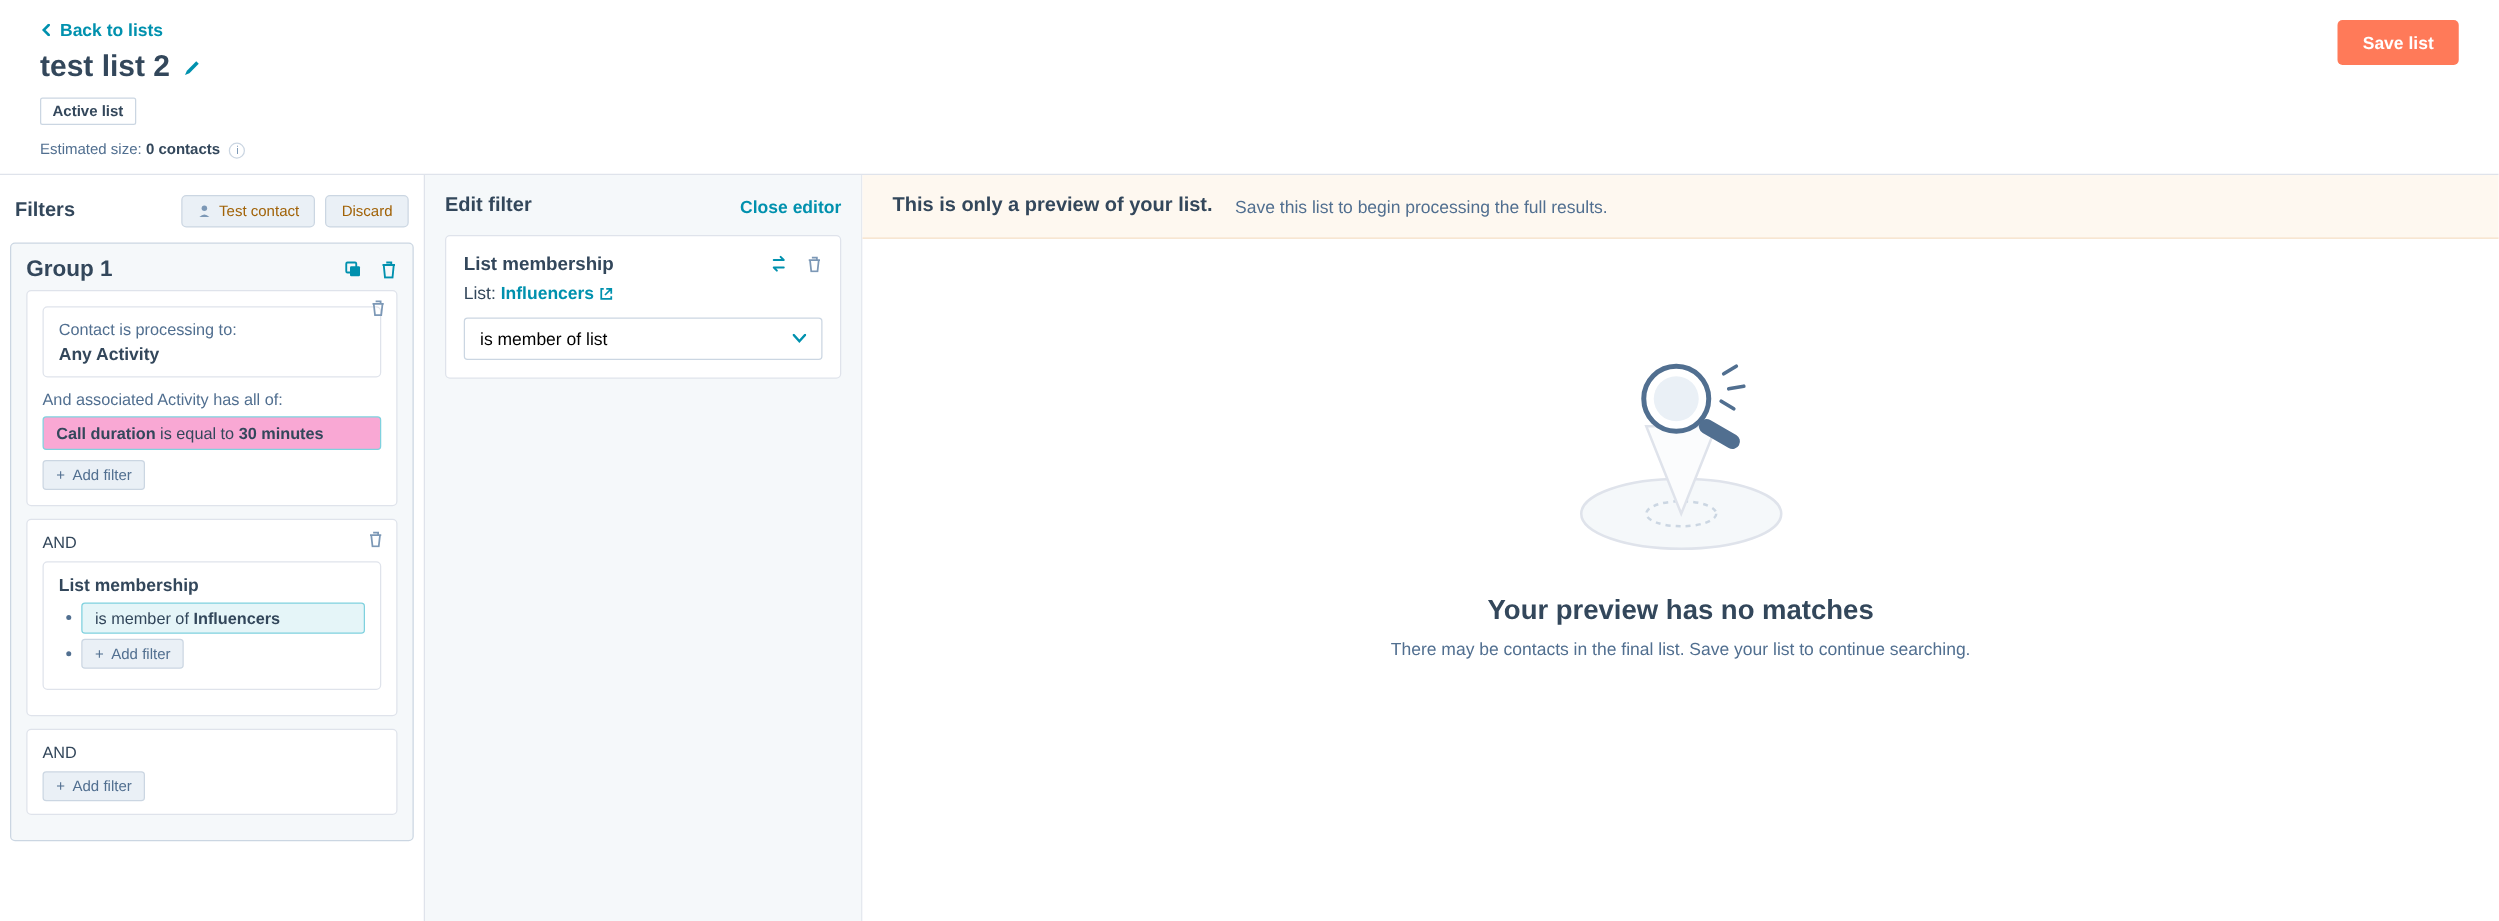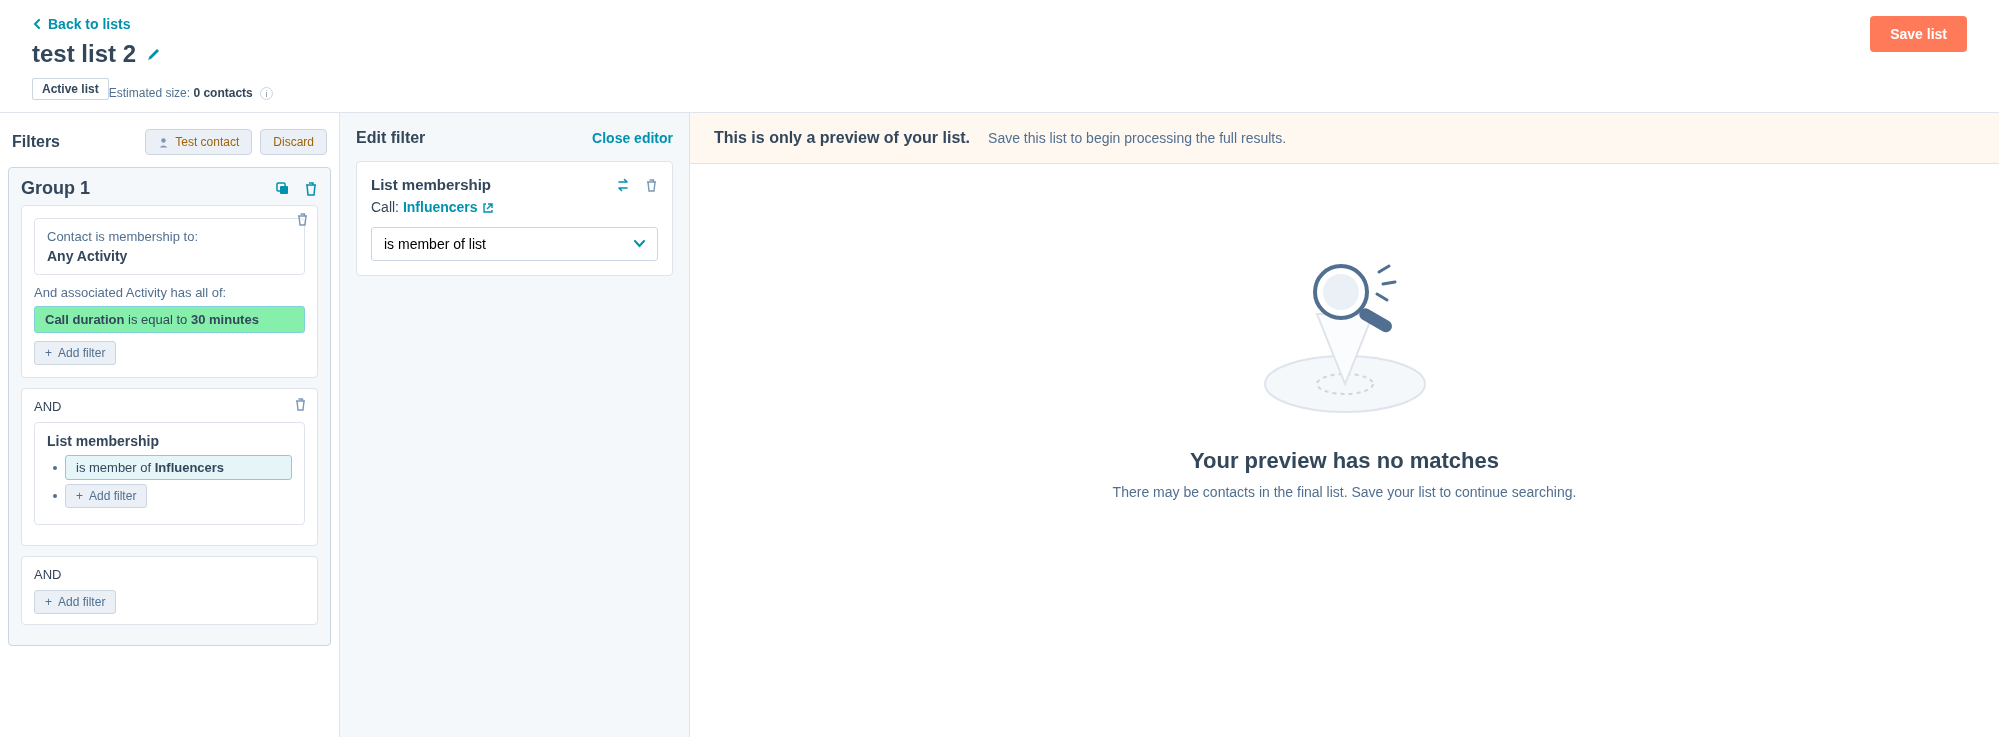--- a/index.html
+++ b/index.html
@@ -37,21 +37,23 @@
     font-size: 24px;
     font-weight: 700;
     color: #33475b;
   }
   .edit-pencil {
     color: #0091ae;
     cursor: pointer;
   }
   .meta-row {
     display: flex;
-    align-items: flex-end;
+    align-items: flex-start;
+    gap: 12px;
+    flex-direction: column;
   }
   .badge-outline {
     border: 1px solid #cbd6e2;
     padding: 3px 9px;
     font-size: 12px;
     border-radius: 2px;
     font-weight:600;
     color:#33475b;
   }
   .est-size {
@@ -141,21 +143,21 @@
     background:#fff;
     border:1px solid #dfe3eb;
     border-radius:4px;
     padding:10px 12px;
     margin-bottom:10px;
   }
   .muted-label { color:#516f90; font-size:13px; margin-bottom:4px;}
   .bold { font-weight:700; color:#33475b;}
   .and-text { color:#516f90; font-size:13px; margin:6px 0;}
   .highlight-row {
-    background:#86efac;
+    background:#f9a8d4;
     border:1px solid #7fd1de;
     border-radius:3px;
     padding:5px 10px;
     font-size:13px;
   }
   .add-filter-btn {
     background:#eaf0f6;
     border:1px solid #cbd6e2;
     color:#516f90;
     padding:4px 10px;
@@ -303,21 +305,21 @@
         </div>
       </div>
 
       <div class="filter-block">
         <span class="delete-icon">
           <svg width="13" height="14" viewBox="0 0 13 14">
               <path d="M3 4 H10 L9 13 H4 Z M2 4 H11 M4.5 2 H8.5 V4" fill="none" stroke="#7c98b6" stroke-width="1.4"></path>
             </svg>
         </span>
         <div class="sub-white">
-          <div class="muted-label">Contact is membership to:</div>
+          <div class="muted-label">Contact is processing to:</div>
           <div class="bold">Any Activity</div>
         </div>
         <div class="and-text">And associated Activity has all of:</div>
         <div class="highlight-row">
           <span class="bold">Call duration</span><span> is equal to </span><span class="bold">30 minutes</span>
         </div>
         <div style="margin-top:8px">
           <button class="add-filter-btn">
             <span>+</span>
             <span>Add filter</span>
@@ -375,21 +377,21 @@
               </svg>
           </span>
           <span class="icon-btn del">
             <svg width="13" height="14" viewBox="0 0 13 14">
                 <path d="M3 4 H10 L9 13 H4 Z M2 4 H11 M4.5 2 H8.5 V4" fill="none" stroke="#7c98b6" stroke-width="1.4"></path>
               </svg>
           </span>
         </div>
       </div>
       <div class="list-line">
-        <span>Call: </span><a href="#"><span>Influencers</span><span class="ext-link-icon"><svg width="12" height="12" viewBox="0 0 12 12">
+        <span>List: </span><a href="#"><span>Influencers</span><span class="ext-link-icon"><svg width="12" height="12" viewBox="0 0 12 12">
                 <path d="M4 2 H2 V10 H10 V8 M6 2 H10 V6 M10 2 L5 7" stroke="#0091ae" stroke-width="1.4" fill="none"></path>
               </svg></span></a>
       </div>
       <div class="select-like">
         <span>is member of list</span>
         <span class="caret">
           <svg width="11" height="8" viewBox="0 0 11 8">
               <path d="M1 1 L5.5 6 L10 1" stroke="#0091ae" stroke-width="2" fill="none" stroke-linecap="round"></path>
             </svg>
         </span>

